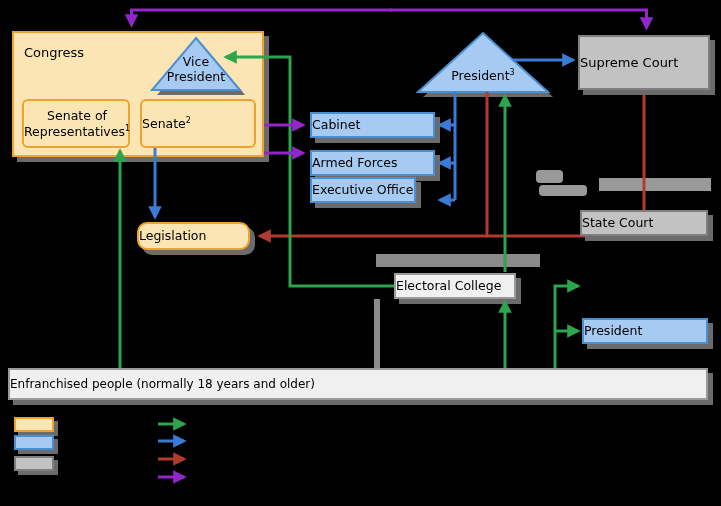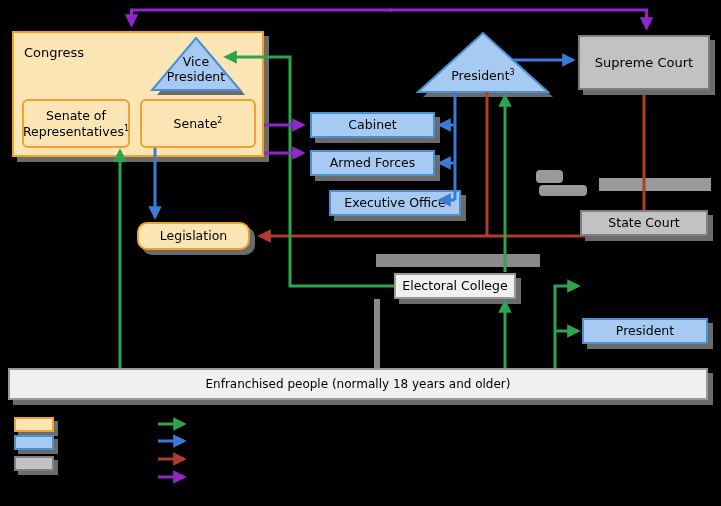--- a/index.html
+++ b/index.html
@@ -2,21 +2,21 @@
 <html><head>
 <meta charset="utf-8">
 <style>
   html,body{margin:0;padding:0;background:#000;}
   .canvas{position:relative;width:721px;height:506px;background:#000000;overflow:hidden;
           font-family:"DejaVu Sans", sans-serif;}
   svg.layer{position:absolute;left:0;top:0;pointer-events:none;}
   #svg-back{z-index:1;}
   #svg-front{z-index:3;}
   .box{position:absolute;box-sizing:border-box;color:#000;z-index:2;}
-  .center{display:flex;align-items:center;justify-content:center;text-align:center;}
+  .center{display:flex;align-items:center;text-align:center;}
   .orange{background:#FBE5B4;border:2px solid #F0A22E;}
   .blue{background:#A6CAF2;border:2px solid #4A8FD3;}
   .grayb{background:#C2C2C2;border:2px solid #7F7F7F;}
   .whiteb{background:#F0F0F0;border:2px solid #9A9A9A;}
   .sh{box-shadow:5px 5px 0 #6B6B6B;}
   .sh-sm{box-shadow:4px 4px 0 #6B6B6B;}
   .r6{border-radius:6px;}
   .r10{border-radius:10px;}
   .lbl{font-size:12.5px;line-height:1.25;}
   .lbl-lg{font-size:13px;}
@@ -68,21 +68,21 @@
   </div>
 
   <div class="box blue sh center lbl" style="left:310px;top:112px;width:125px;height:26px;">
     <span>Cabinet</span>
   </div>
 
   <div class="box blue sh center lbl" style="left:310px;top:150px;width:125px;height:26px;">
     <span>Armed Forces</span>
   </div>
 
-  <div class="box blue sh center lbl" style="left:310px;top:190px;width:132px;height:26px;margin-left:19px;">
+  <div class="box blue sh center lbl" style="left:310px;top:177px;width:106px;height:26px;">
     <span>Executive Office</span>
   </div>
 
   <div class="box orange r10 sh center lbl" style="left:137px;top:222px;width:113px;height:28px;">
     <span>Legislation</span>
   </div>
 
   <div class="box grayb sh center lbl" style="left:580px;top:210px;width:128px;height:26px;">
     <span>State Court</span>
   </div>

